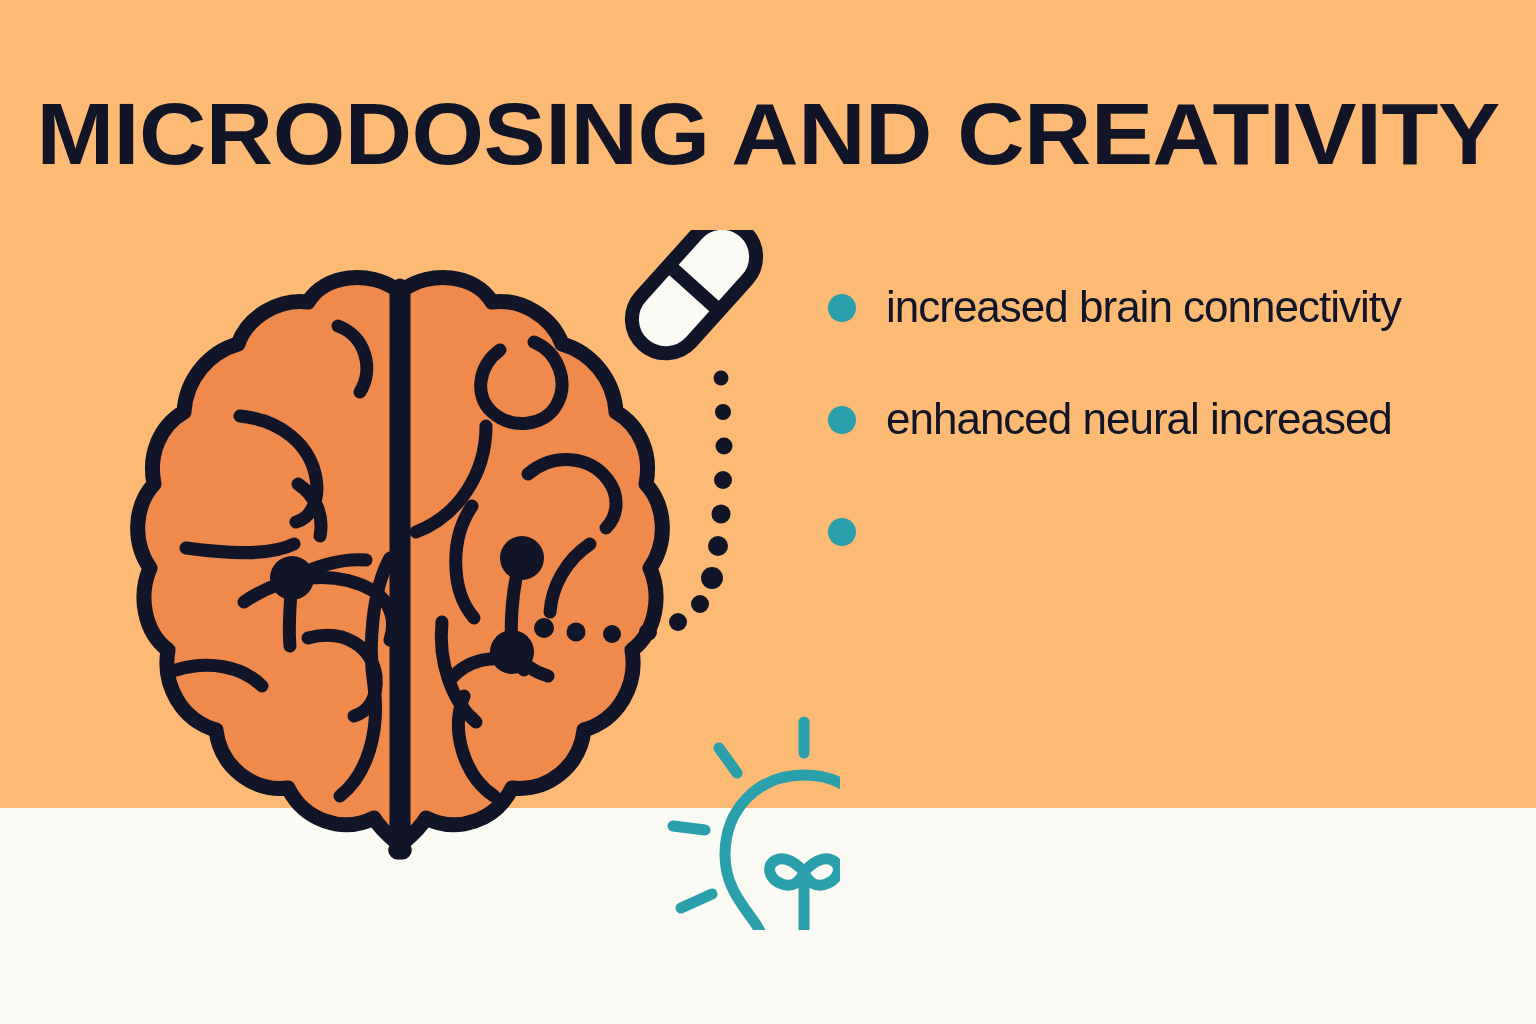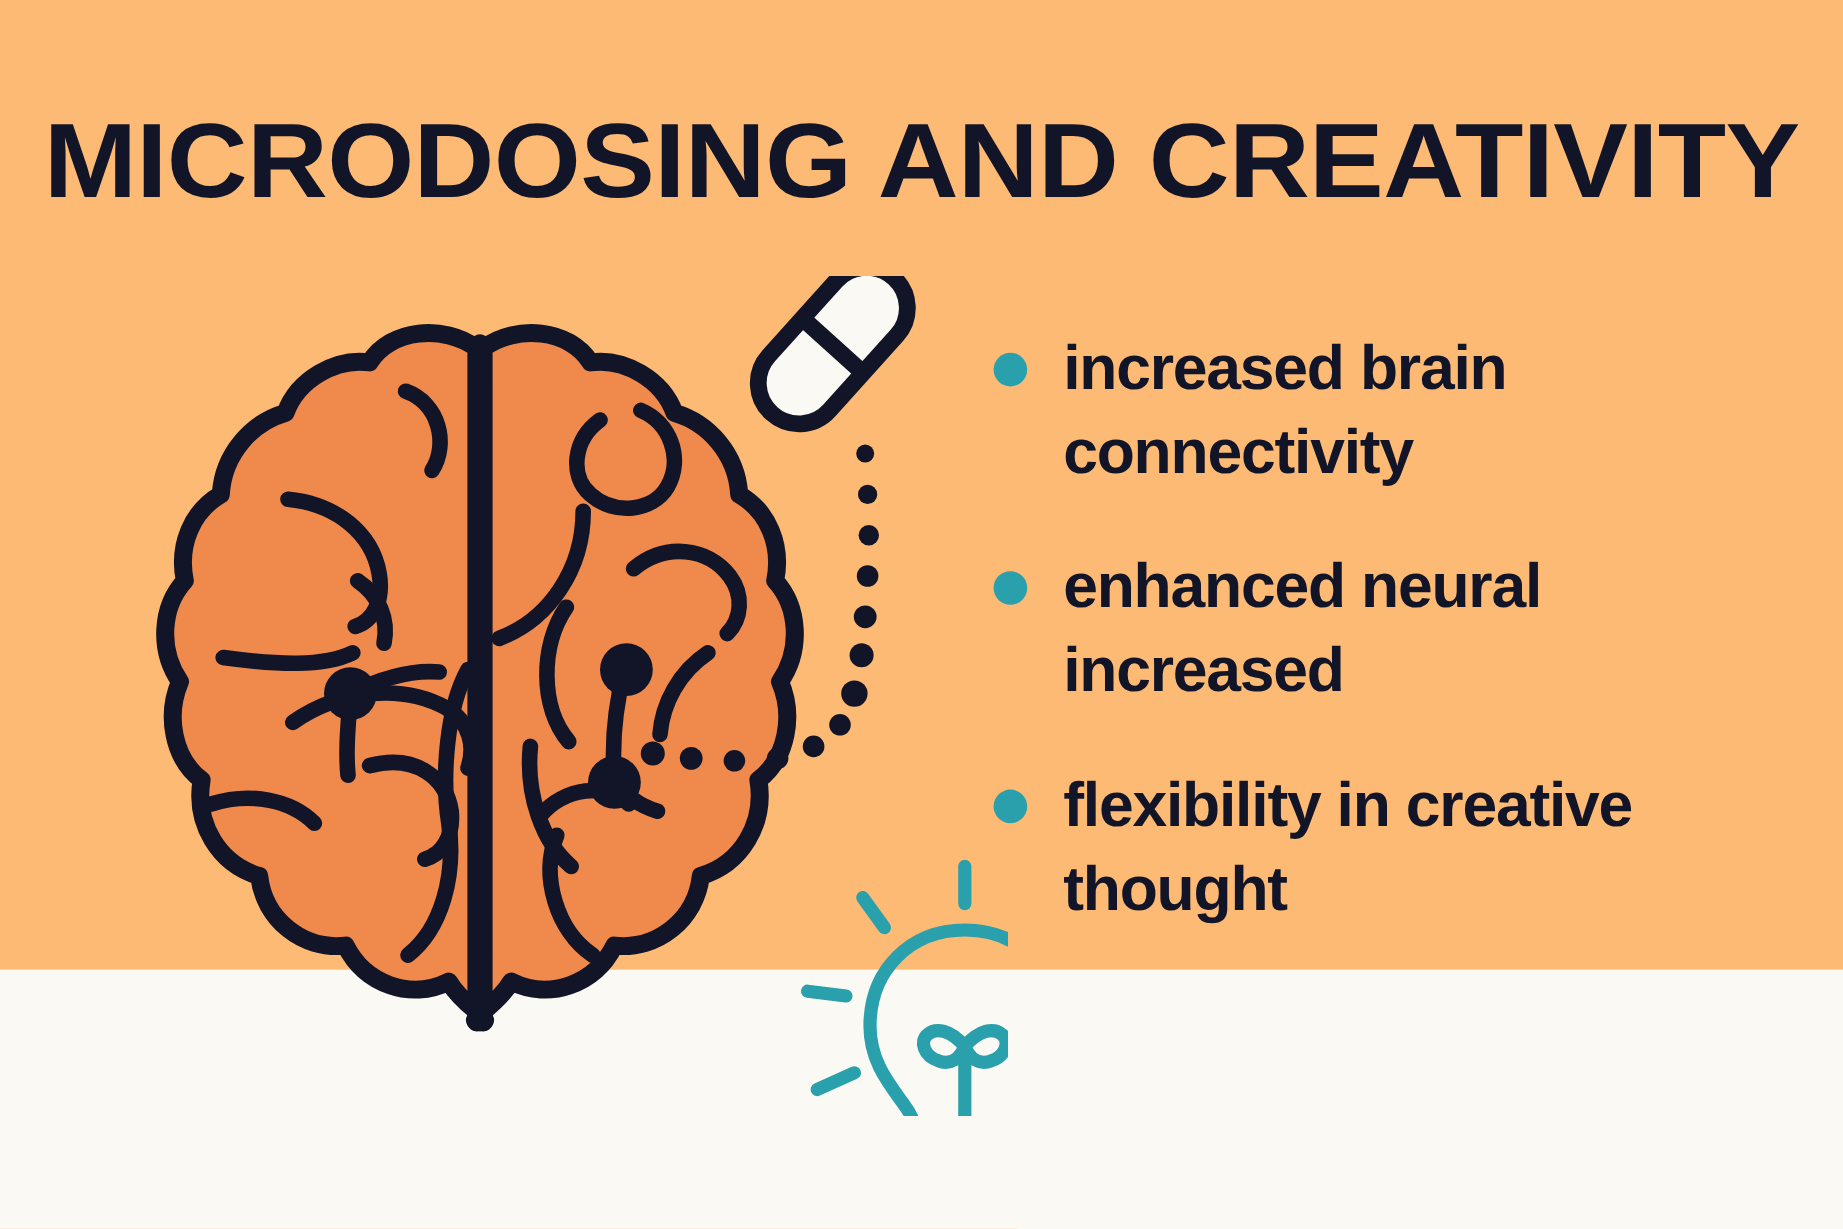--- a/index.html
+++ b/index.html
@@ -64,22 +64,22 @@
     height: 28px;
     border-radius: 50%;
     background: #2AA0AC;
     margin-top: 22px;
     margin-right: 30px;
   }
   .bullet-text {
     flex: 1 1 auto;
     color: #111527;
     font-family: "Liberation Sans", sans-serif;
-    font-weight: bold;
-    font-size: 52px;
+    font-weight: normal;
+    font-size: 44px;
     line-height: 70px;
     letter-spacing: -1px;
     max-width: 540px;
   }
 </style>
 </head>
 <body>
 
 <div id="poster">
 
@@ -216,17 +216,16 @@
       <span class="bullet-text">increased brain connectivity</span>
     </div>
 
     <div class="bullet-row">
       <span class="bullet-dot"></span>
       <span class="bullet-text">enhanced neural increased</span>
     </div>
 
     <div class="bullet-row">
       <span class="bullet-dot"></span>
-      <span class="bullet-text">flexibility in creative thought</span>
     </div>
 
   </div>
 </div>
 
 </body></html>

